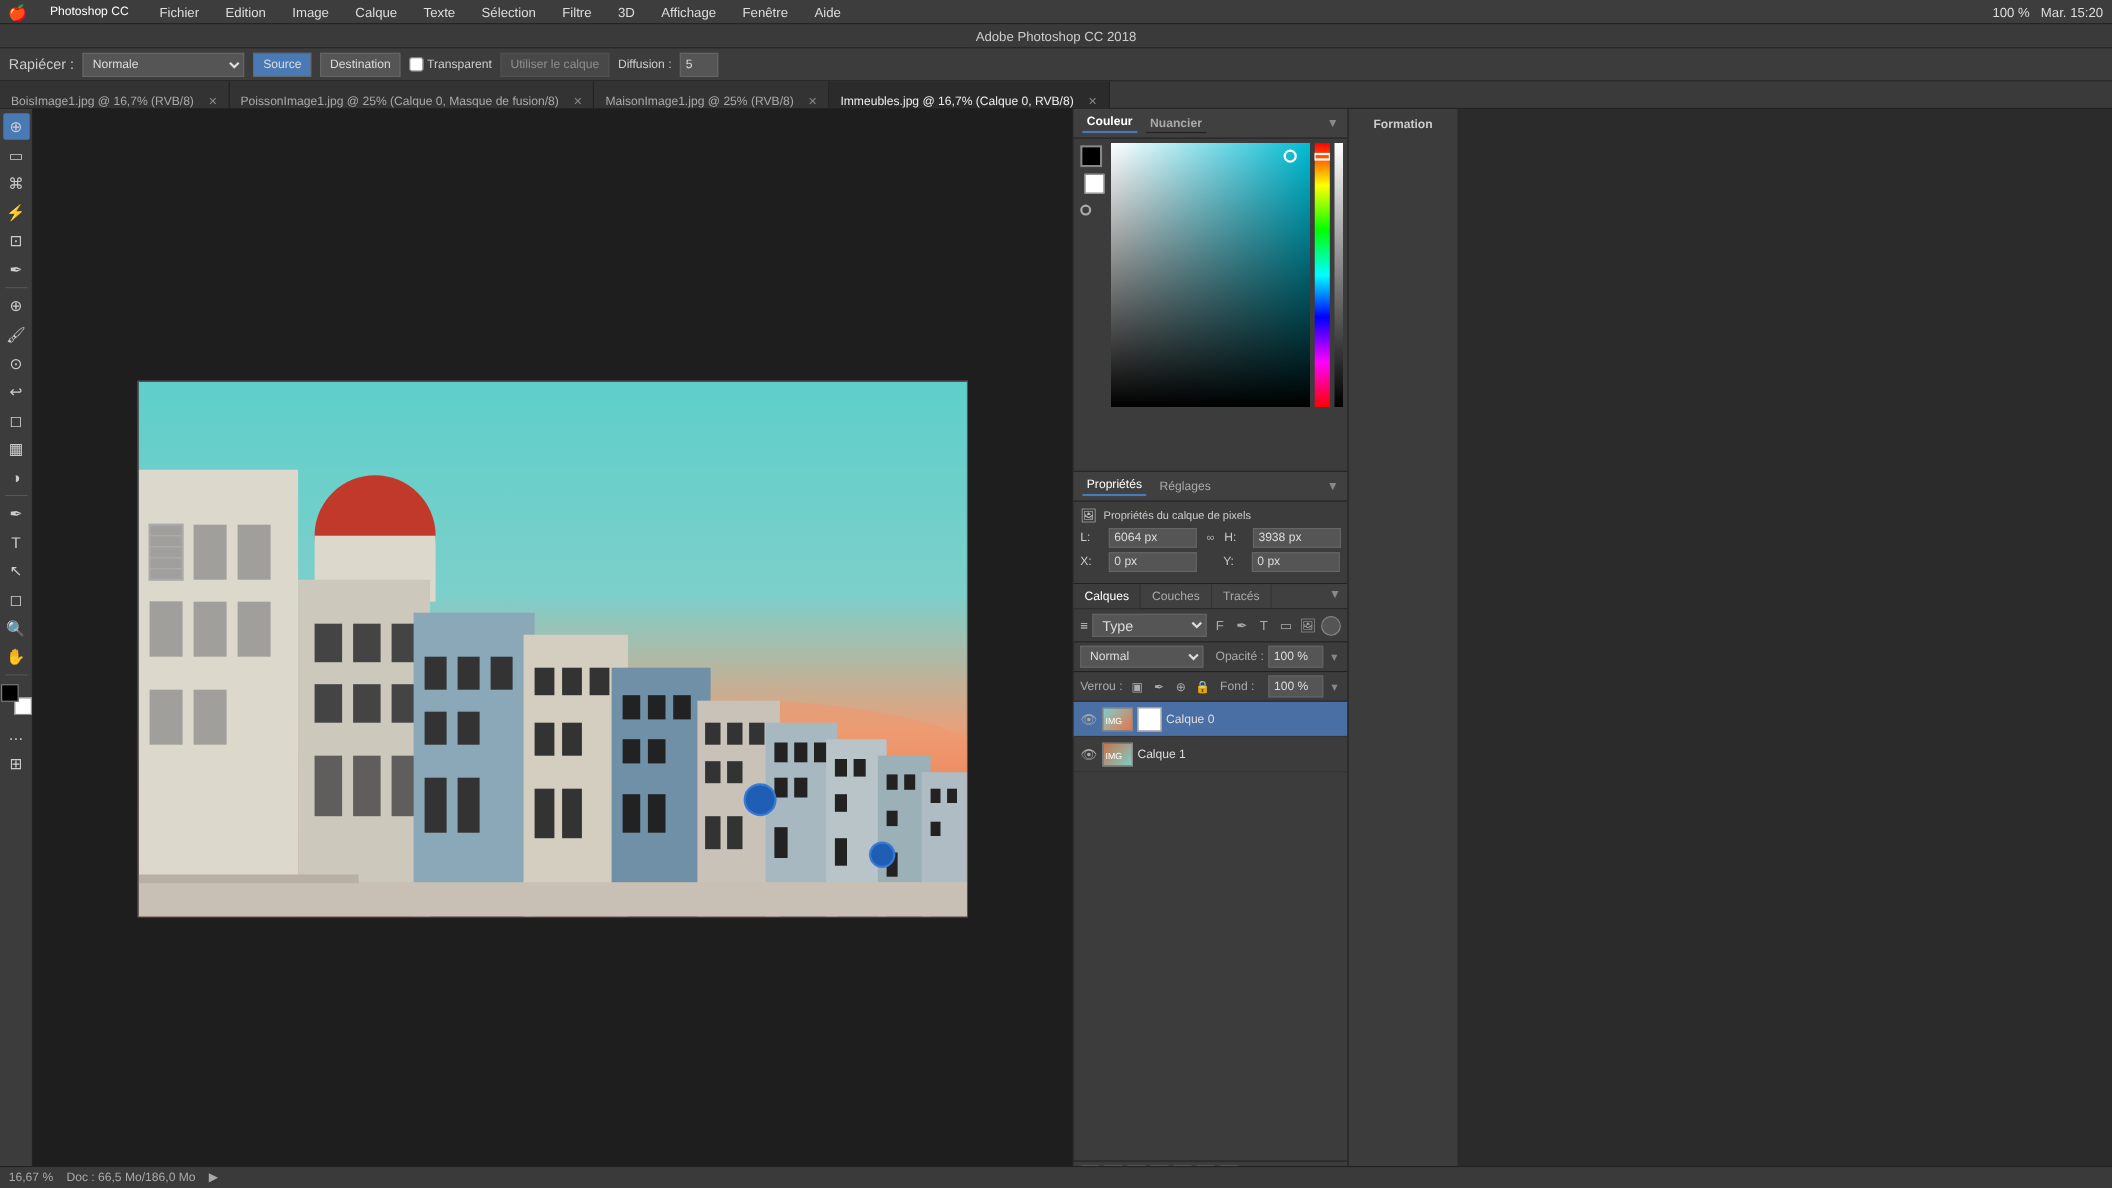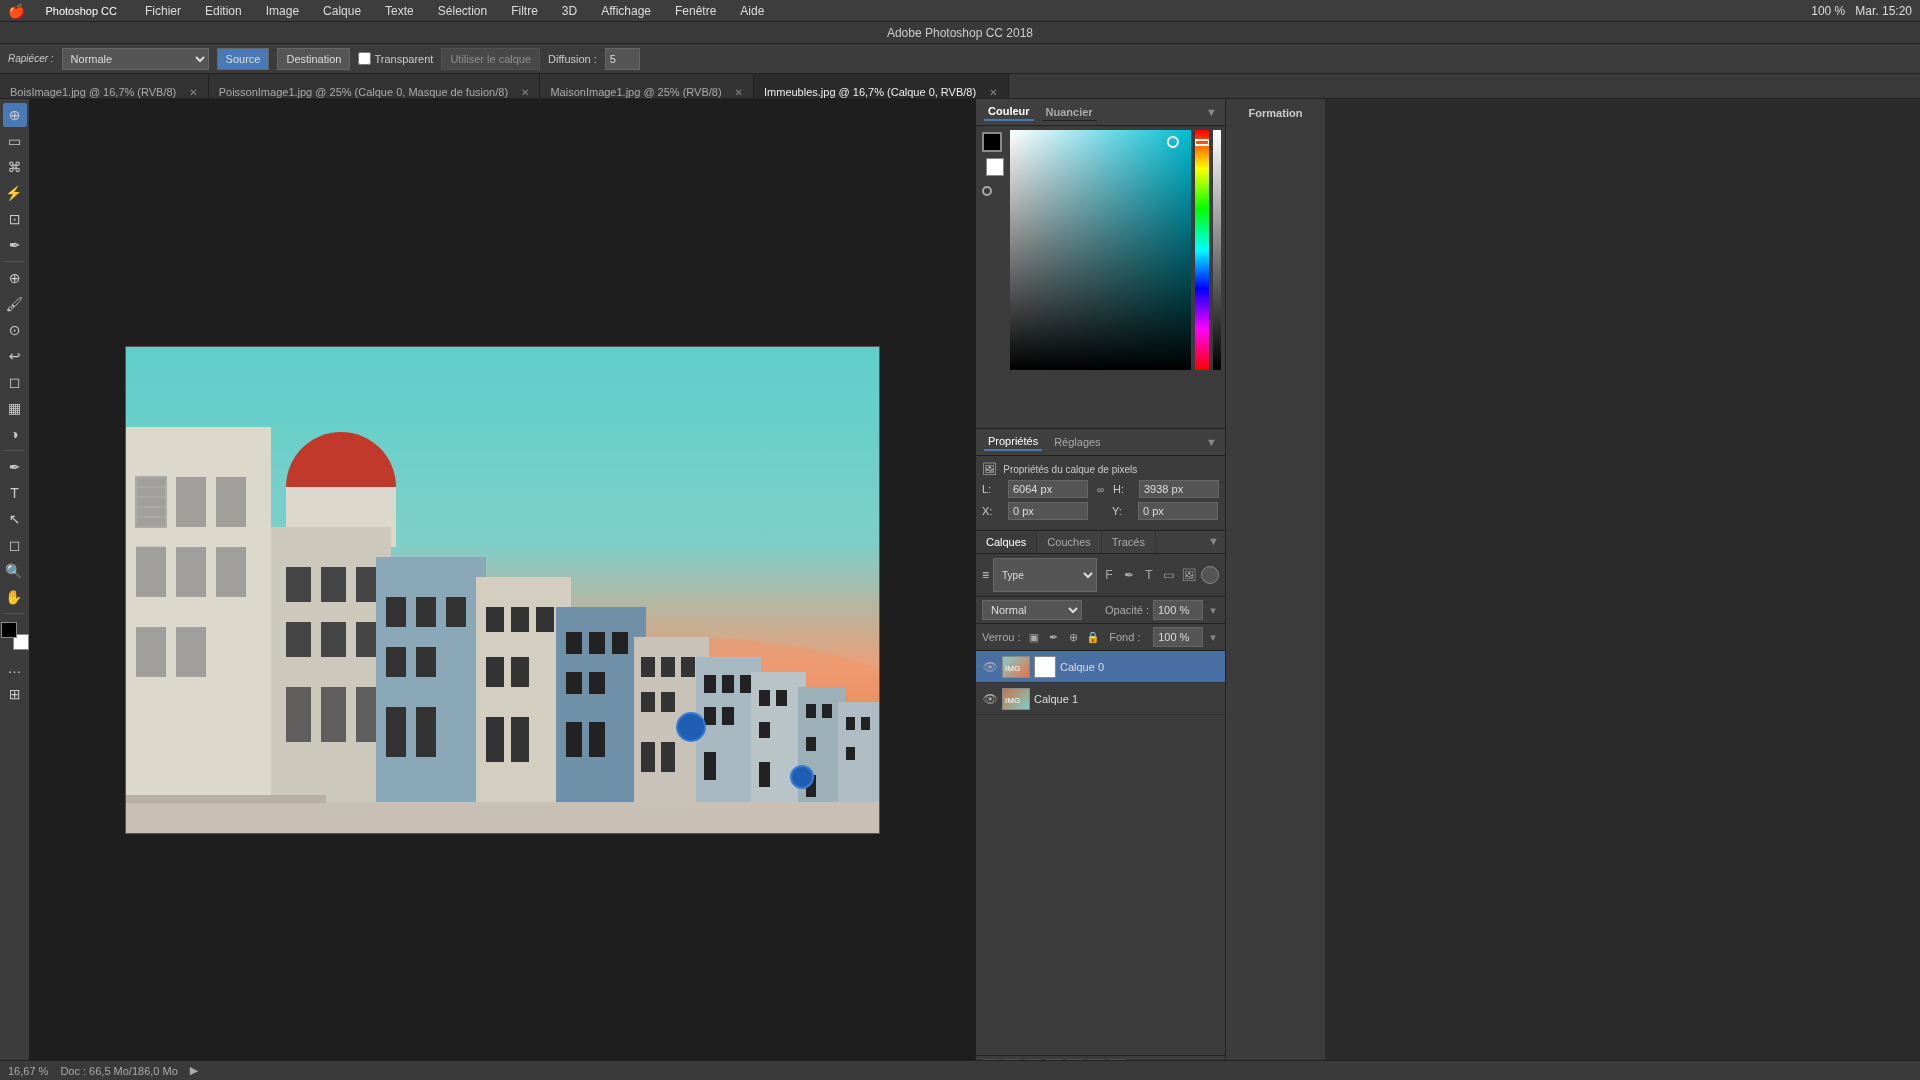--- a/index.html
+++ b/index.html
@@ -127,21 +127,21 @@
     <span>100 %</span>
     <span>Mar. 15:20</span>
   </div>
 </div>
 
 <div id="titlebar">
   <span class="title">Adobe Photoshop CC 2018</span>
 </div>
 
 <div id="optionsbar">
-  <span style="color:#ccc;font-size:10px;font-style:italic;">Rapiécer :</span>
+  <span style="color:#ccc;font-size:13px;">Rapiécer :</span>
   <select>
     <option>Normale</option>
     <option>Contenu pris en compte</option>
   </select>
   <button class="btn active">Source</button>
   <button class="btn">Destination</button>
   <label class="checkbox-label">
     <input type="checkbox" style="">
     <span>Transparent</span>
   </label>
@@ -433,33 +433,33 @@
       <div id="layers-panel">
         <div class="layers-tabs">
           <div class="layers-tab active">Calques</div>
           <div class="layers-tab">Couches</div>
           <div class="layers-tab">Tracés</div>
           <div style="margin-left:auto;padding:4px 6px;color:#888;cursor:pointer;">▼</div>
         </div>
 
         <div class="layers-controls">
           <span style="font-size:12px;">≡</span>
-          <select style="background:#555;color:#ddd;border:1px solid #666;font-size:10px;padding:2px 4px;flex:1;height:34px;">
+          <select style="background:#555;color:#ddd;border:1px solid #666;font-size:13px;padding:2px 4px;flex:1;height:21px;">
             <option>Type</option>
           </select>
           <div class="ic">F</div>
           <div class="ic">✒</div>
           <div class="ic">T</div>
           <div class="ic">▭</div>
           <div class="ic">🖼</div>
           <div style="margin-left:auto;width:18px;height:18px;border-radius:50%;background:#555;border:1px solid #888;cursor:pointer;"></div>
         </div>
 
         <div class="blend-row">
-          <select style="background:#555;color:#ddd;border:1px solid #666;font-size:11px;padding:2px 4px;width:100px;height:20px;">
+          <select style="background:#555;color:#ddd;border:1px solid #666;font-size:11px;padding:2px 4px;width:112px;height:20px;">
             <option>Normal</option>
             <option>Dissolution</option>
           </select>
           <span style="flex:1;"></span>
           <label>Opacité :</label>
           <input type="text" value="100 %" style="width: 50px; background: rgb(85, 85, 85); border: 1px solid rgb(102, 102, 102); color: rgb(221, 221, 221); font-size: 11px; padding: 2px 4px; height: 20px;">
           <div style="width:12px;height:12px;display:flex;align-items:center;justify-content:center;color:#888;cursor:pointer;">▾</div>
         </div>
 
         <div class="lock-row">

